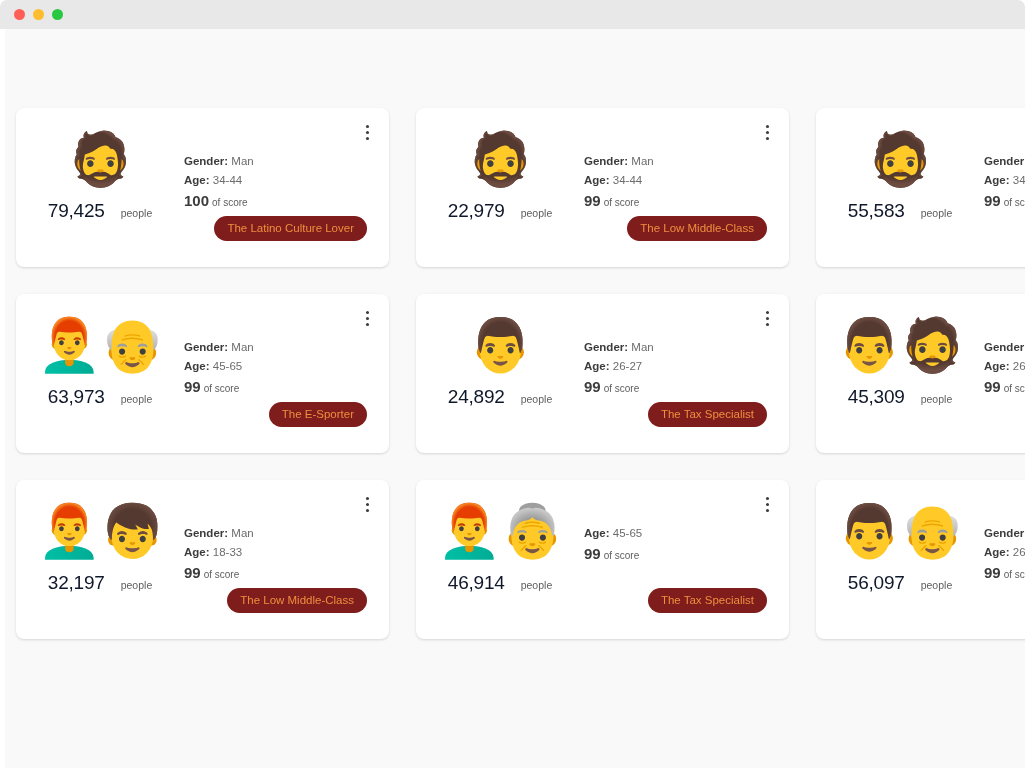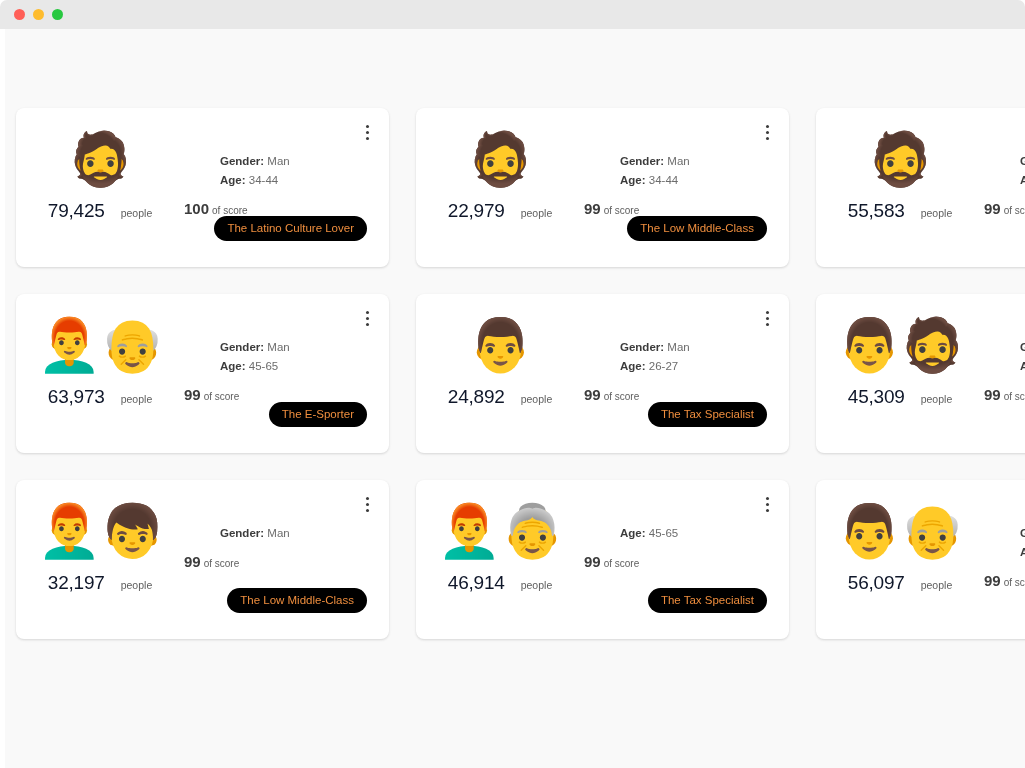--- a/index.html
+++ b/index.html
@@ -152,25 +152,24 @@
 
   .attr {
     font-size: 11.5px;
     line-height: 19px;
     color: #6c6c6c;
     white-space: nowrap;
   }
   .attr .k {
     font-weight: bold;
     color: #3c3c3c;
-    margin-left: 36px;
   }
 
   .score-line {
-    margin-top: 10px;
+    margin-top: 2px;
     white-space: nowrap;
   }
   .score-num {
     font-size: 15px;
     font-weight: bold;
     color: #3c3c3c;
   }
   .score-unit {
     font-size: 10px;
     color: #5e5e5e;
@@ -180,21 +179,21 @@
   .badge-row {
     position: absolute;
     left: 0;
     right: 22px;
     bottom: 26px;
     display: flex;
     justify-content: flex-end;
   }
 
   .badge {
-    background: #000000;
+    background: #7f1d1d;
     color: #ef8e3e;
     font-size: 11.5px;
     padding: 6px 13px 7px 13px;
     border-radius: 13px;
     white-space: nowrap;
     cursor: pointer;
   }
 </style>
 </head>
 <body>
@@ -400,20 +399,24 @@
         <div class="avatar">👨‍🦰👦</div>
         <div class="count-line">
           <span class="count-num">32,197</span><span class="count-unit">people</span>
         </div>
       </div>
       <div class="right-col">
         <div class="attr">
           <span class="k">Gender:</span>
           <span>Man</span>
         </div>
+        <div class="attr">
+          <span class="k">Age:</span>
+          <span>18-33</span>
+        </div>
         <div class="score-line">
           <span class="score-num">99</span><span class="score-unit">of score</span>
         </div>
         <div class="badge-row">
           <span class="badge">The Low Middle-Class</span>
         </div>
       </div>
     </div>
         </div>
         <div class="card">

